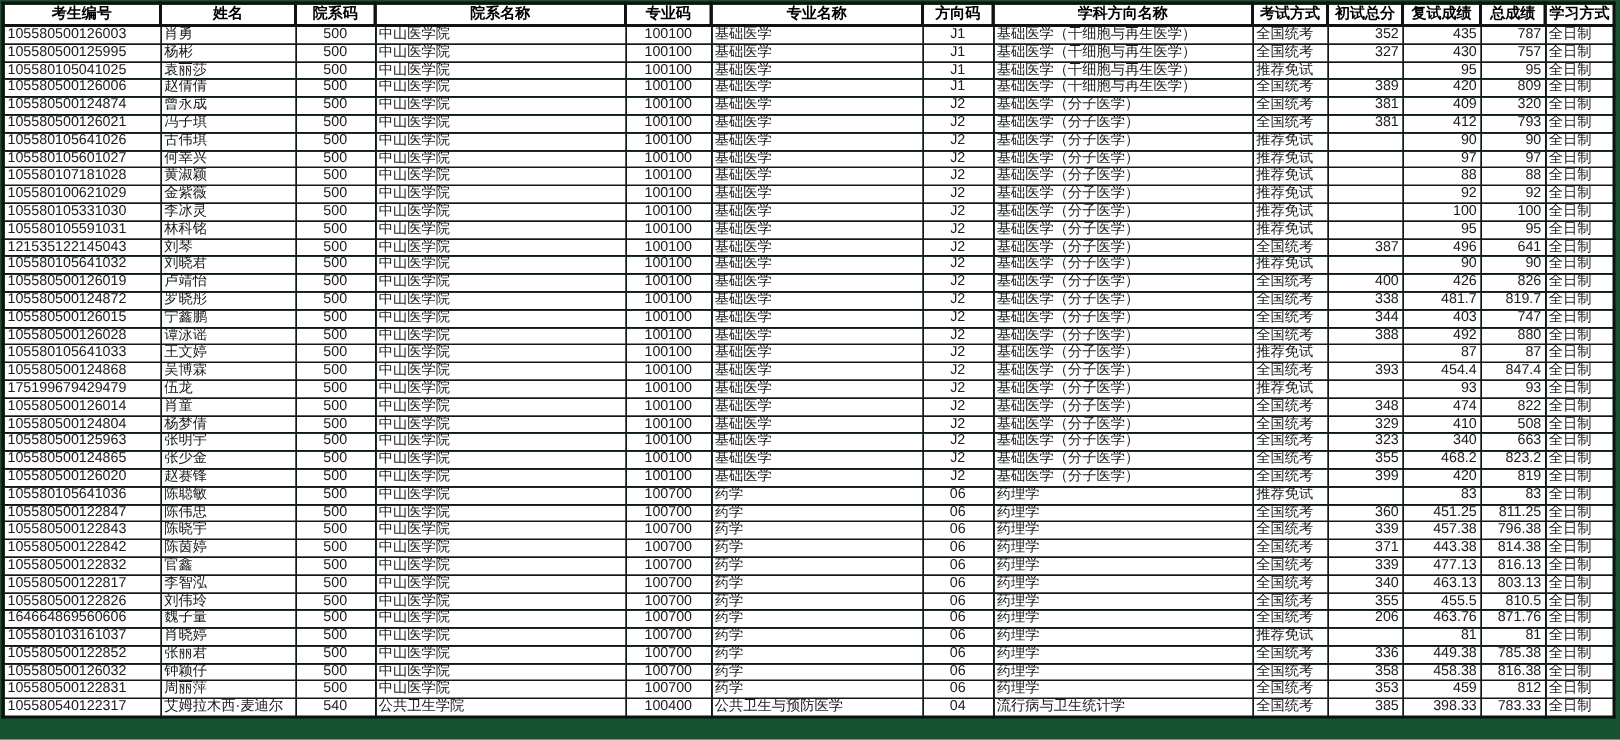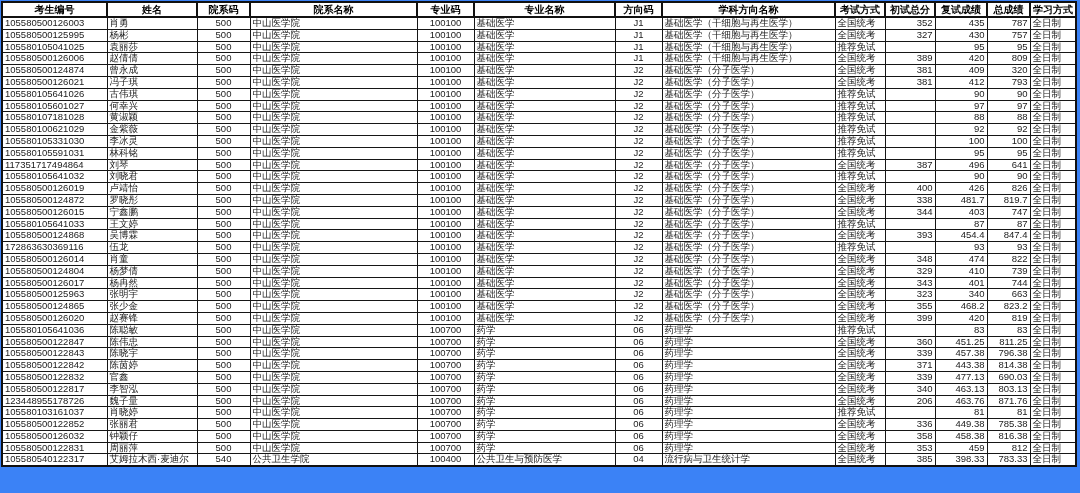--- a/index.html
+++ b/index.html
@@ -1,18 +1,18 @@
 <!DOCTYPE html>
 <html><head>
 <meta charset="utf-8">
 <style>
   html,body{margin:0;padding:0;background:#ffffff;}
   body{width:1080px;height:493px;overflow:hidden;
        font-family:"Liberation Sans","DejaVu Sans",sans-serif;}
-  .screen{position:relative;width:1080px;height:493px;overflow:hidden;background:#3b82f6;}
+  .screen{position:relative;width:1080px;height:493px;overflow:hidden;background:#14532d;}
   table.results{border-collapse:collapse;table-layout:fixed;width:1074px;margin:1px 0 0 1px;}
   table.results th{
     border:2px solid #111;
     font-size:10px;font-weight:bold;color:#000;
     height:13px;line-height:13px;padding:0 1px;
     text-align:center;white-space:nowrap;overflow:hidden;background:#fff;
   }
   table.results td{
     border:1px solid #161616;
     font-size:9.5px;color:#1a1a1a;
@@ -237,21 +237,21 @@
           <td class="a-l cn">基础医学</td>
           <td class="a-c">J2</td>
           <td class="a-l cn">基础医学（分子医学）</td>
           <td class="a-l cn">推荐免试</td>
           <td class="a-r"></td>
           <td class="a-r">95</td>
           <td class="a-r">95</td>
           <td class="a-l cn">全日制</td>
         </tr>
         <tr>
-          <td class="a-l">117351717494864</td>
+          <td class="a-l">121535122145043</td>
           <td class="a-l cn">刘琴</td>
           <td class="a-c">500</td>
           <td class="a-l cn">中山医学院</td>
           <td class="a-c">100100</td>
           <td class="a-l cn">基础医学</td>
           <td class="a-c">J2</td>
           <td class="a-l cn">基础医学（分子医学）</td>
           <td class="a-l cn">全国统考</td>
           <td class="a-r">387</td>
           <td class="a-r">496</td>
@@ -312,20 +312,35 @@
           <td class="a-l cn">基础医学</td>
           <td class="a-c">J2</td>
           <td class="a-l cn">基础医学（分子医学）</td>
           <td class="a-l cn">全国统考</td>
           <td class="a-r">344</td>
           <td class="a-r">403</td>
           <td class="a-r">747</td>
           <td class="a-l cn">全日制</td>
         </tr>
         <tr>
+          <td class="a-l">105580500126028</td>
+          <td class="a-l cn">谭泳谣</td>
+          <td class="a-c">500</td>
+          <td class="a-l cn">中山医学院</td>
+          <td class="a-c">100100</td>
+          <td class="a-l cn">基础医学</td>
+          <td class="a-c">J2</td>
+          <td class="a-l cn">基础医学（分子医学）</td>
+          <td class="a-l cn">全国统考</td>
+          <td class="a-r">388</td>
+          <td class="a-r">492</td>
+          <td class="a-r">880</td>
+          <td class="a-l cn">全日制</td>
+        </tr>
+        <tr>
           <td class="a-l">105580105641033</td>
           <td class="a-l cn">王文婷</td>
           <td class="a-c">500</td>
           <td class="a-l cn">中山医学院</td>
           <td class="a-c">100100</td>
           <td class="a-l cn">基础医学</td>
           <td class="a-c">J2</td>
           <td class="a-l cn">基础医学（分子医学）</td>
           <td class="a-l cn">推荐免试</td>
           <td class="a-r"></td>
@@ -342,21 +357,21 @@
           <td class="a-l cn">基础医学</td>
           <td class="a-c">J2</td>
           <td class="a-l cn">基础医学（分子医学）</td>
           <td class="a-l cn">全国统考</td>
           <td class="a-r">393</td>
           <td class="a-r">454.4</td>
           <td class="a-r">847.4</td>
           <td class="a-l cn">全日制</td>
         </tr>
         <tr>
-          <td class="a-l">172863630369116</td>
+          <td class="a-l">175199679429479</td>
           <td class="a-l cn">伍龙</td>
           <td class="a-c">500</td>
           <td class="a-l cn">中山医学院</td>
           <td class="a-c">100100</td>
           <td class="a-l cn">基础医学</td>
           <td class="a-c">J2</td>
           <td class="a-l cn">基础医学（分子医学）</td>
           <td class="a-l cn">推荐免试</td>
           <td class="a-r"></td>
           <td class="a-r">93</td>
@@ -383,36 +398,21 @@
           <td class="a-l cn">杨梦倩</td>
           <td class="a-c">500</td>
           <td class="a-l cn">中山医学院</td>
           <td class="a-c">100100</td>
           <td class="a-l cn">基础医学</td>
           <td class="a-c">J2</td>
           <td class="a-l cn">基础医学（分子医学）</td>
           <td class="a-l cn">全国统考</td>
           <td class="a-r">329</td>
           <td class="a-r">410</td>
-          <td class="a-r">739</td>
-          <td class="a-l cn">全日制</td>
-        </tr>
-        <tr>
-          <td class="a-l">105580500126017</td>
-          <td class="a-l cn">杨冉然</td>
-          <td class="a-c">500</td>
-          <td class="a-l cn">中山医学院</td>
-          <td class="a-c">100100</td>
-          <td class="a-l cn">基础医学</td>
-          <td class="a-c">J2</td>
-          <td class="a-l cn">基础医学（分子医学）</td>
-          <td class="a-l cn">全国统考</td>
-          <td class="a-r">343</td>
-          <td class="a-r">401</td>
-          <td class="a-r">744</td>
+          <td class="a-r">508</td>
           <td class="a-l cn">全日制</td>
         </tr>
         <tr>
           <td class="a-l">105580500125963</td>
           <td class="a-l cn">张明宇</td>
           <td class="a-c">500</td>
           <td class="a-l cn">中山医学院</td>
           <td class="a-c">100100</td>
           <td class="a-l cn">基础医学</td>
           <td class="a-c">J2</td>
@@ -518,40 +518,55 @@
           <td class="a-l cn">官鑫</td>
           <td class="a-c">500</td>
           <td class="a-l cn">中山医学院</td>
           <td class="a-c">100700</td>
           <td class="a-l cn">药学</td>
           <td class="a-c">06</td>
           <td class="a-l cn">药理学</td>
           <td class="a-l cn">全国统考</td>
           <td class="a-r">339</td>
           <td class="a-r">477.13</td>
-          <td class="a-r">690.03</td>
+          <td class="a-r">816.13</td>
           <td class="a-l cn">全日制</td>
         </tr>
         <tr>
           <td class="a-l">105580500122817</td>
           <td class="a-l cn">李智泓</td>
           <td class="a-c">500</td>
           <td class="a-l cn">中山医学院</td>
           <td class="a-c">100700</td>
           <td class="a-l cn">药学</td>
           <td class="a-c">06</td>
           <td class="a-l cn">药理学</td>
           <td class="a-l cn">全国统考</td>
           <td class="a-r">340</td>
           <td class="a-r">463.13</td>
           <td class="a-r">803.13</td>
           <td class="a-l cn">全日制</td>
         </tr>
         <tr>
-          <td class="a-l">123448955178726</td>
+          <td class="a-l">105580500122826</td>
+          <td class="a-l cn">刘伟玲</td>
+          <td class="a-c">500</td>
+          <td class="a-l cn">中山医学院</td>
+          <td class="a-c">100700</td>
+          <td class="a-l cn">药学</td>
+          <td class="a-c">06</td>
+          <td class="a-l cn">药理学</td>
+          <td class="a-l cn">全国统考</td>
+          <td class="a-r">355</td>
+          <td class="a-r">455.5</td>
+          <td class="a-r">810.5</td>
+          <td class="a-l cn">全日制</td>
+        </tr>
+        <tr>
+          <td class="a-l">164664869560606</td>
           <td class="a-l cn">魏子量</td>
           <td class="a-c">500</td>
           <td class="a-l cn">中山医学院</td>
           <td class="a-c">100700</td>
           <td class="a-l cn">药学</td>
           <td class="a-c">06</td>
           <td class="a-l cn">药理学</td>
           <td class="a-l cn">全国统考</td>
           <td class="a-r">206</td>
           <td class="a-r">463.76</td>

